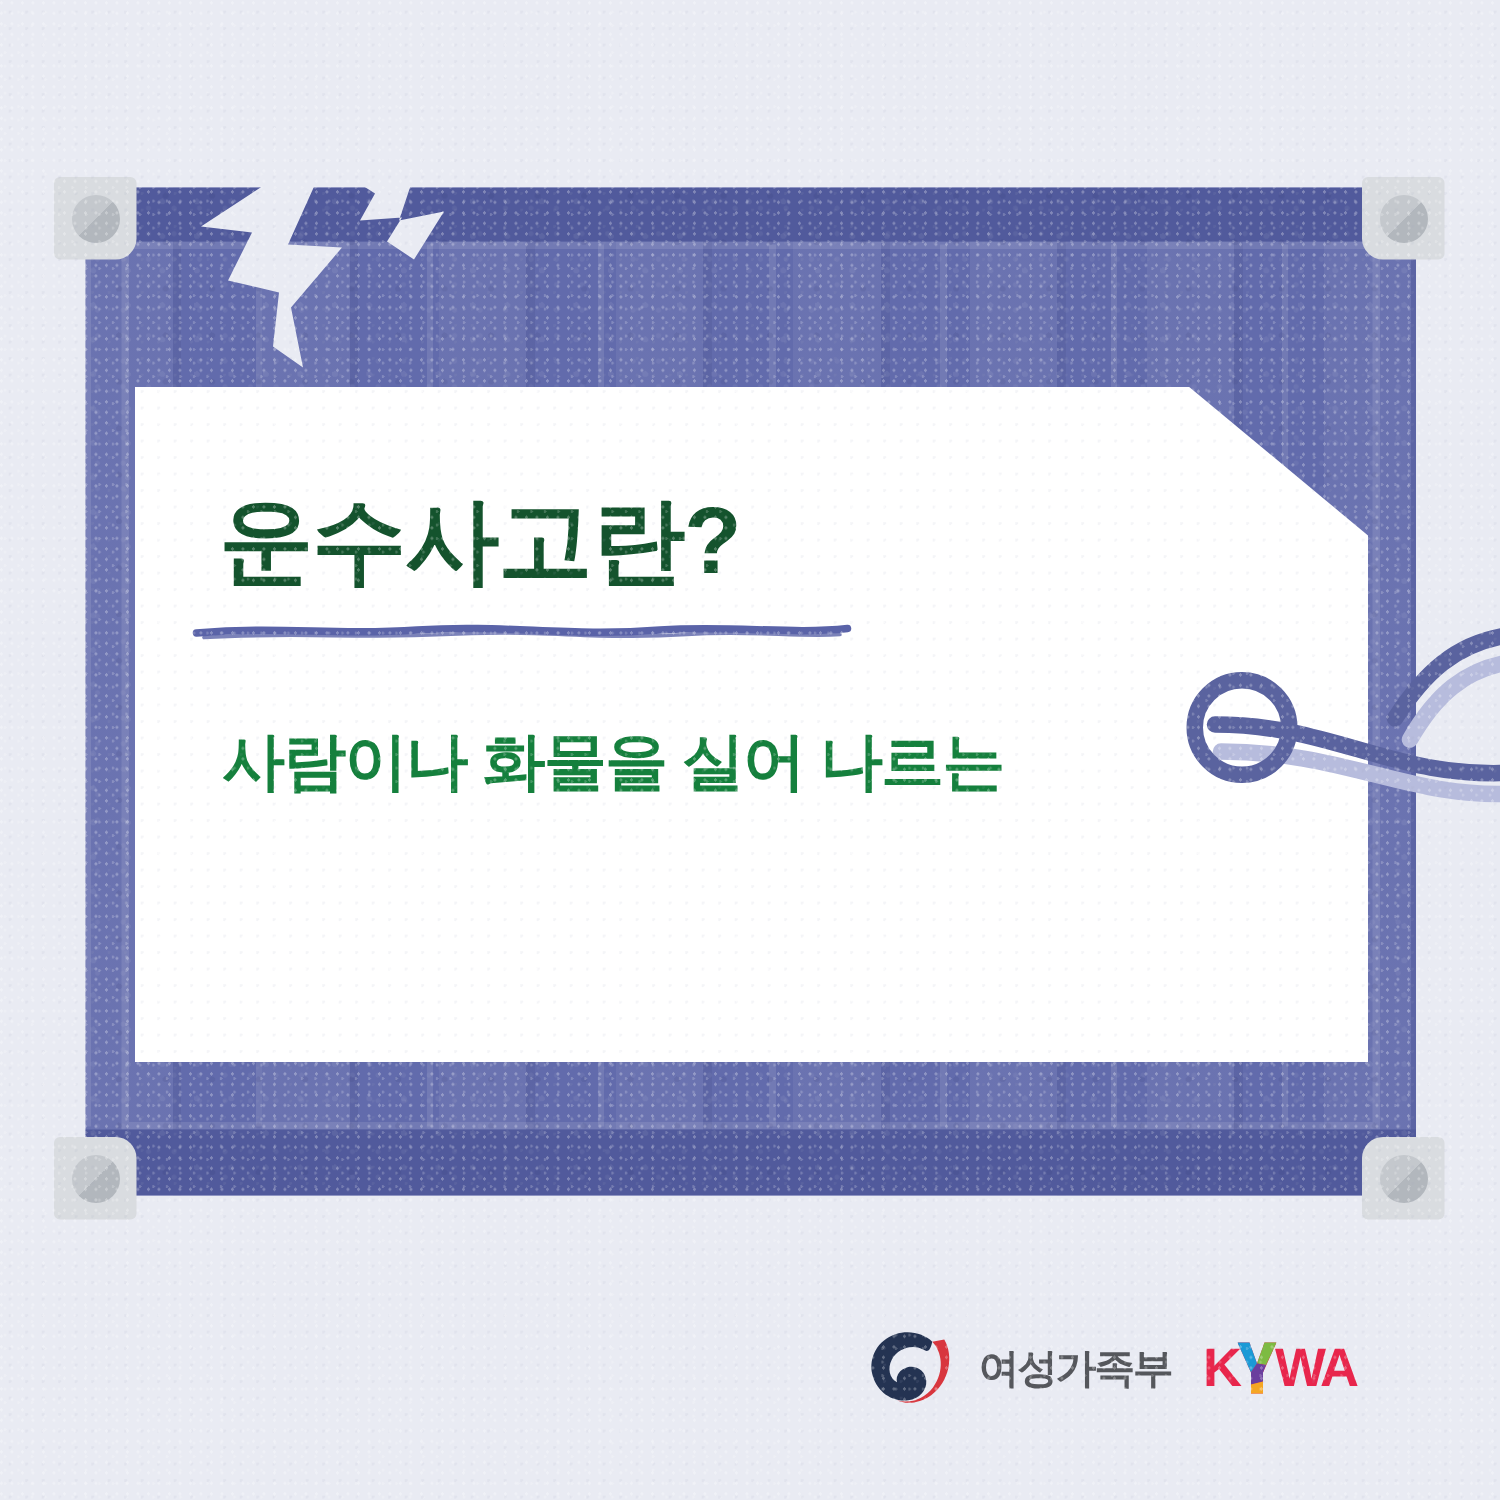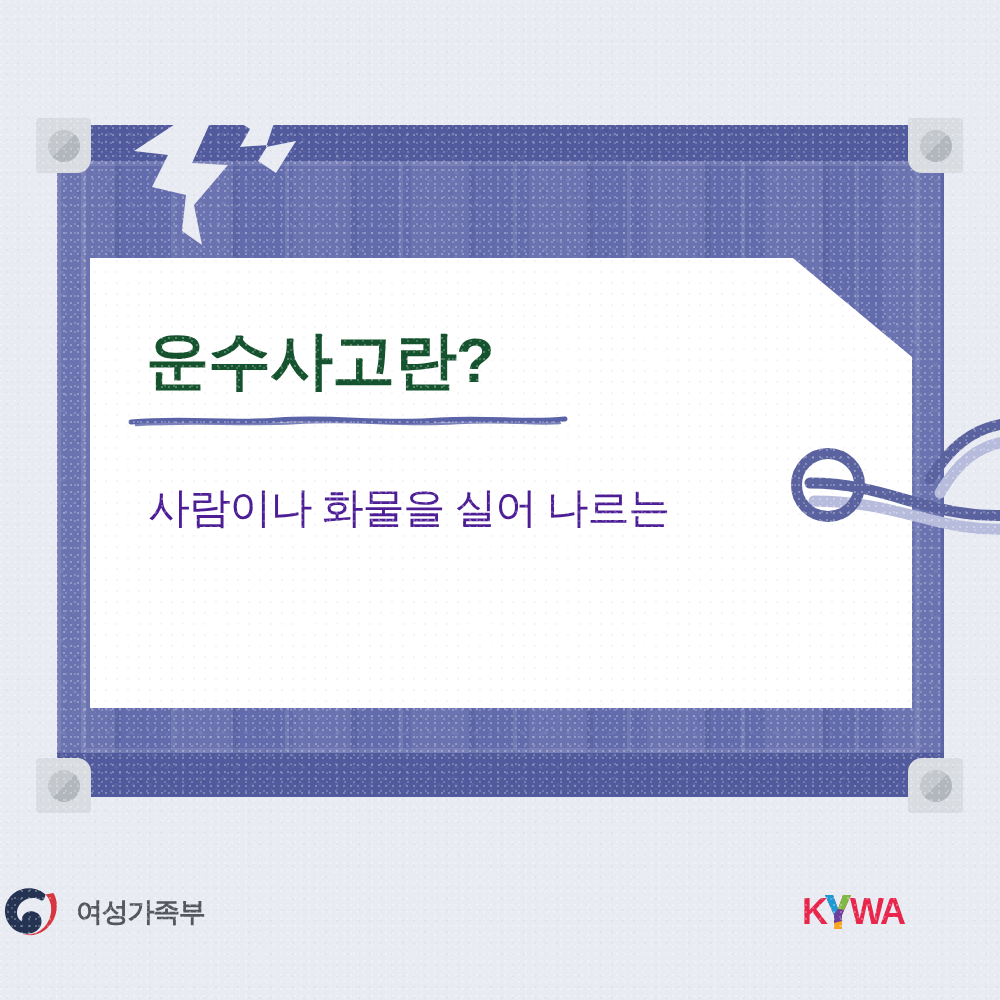--- a/index.html
+++ b/index.html
@@ -178,22 +178,22 @@
     height: 14px;
   }
   #bodytext {
     position: absolute;
     left: 148px;
     top: 478px;
     width: 640px;
   }
   #bodytext .line {
     font-size: 42px;
-    font-weight: 400;
-    color: #4c1d95;
+    font-weight: 700;
+    color: #15803d;
     letter-spacing: -1.2px;
     line-height: 1.44;
     white-space: nowrap;
   }
   #note {
     position: absolute;
     left: 148px;
     top: 613px;
     font-size: 35px;
     font-weight: 700;
@@ -204,22 +204,22 @@
 
   
   #footer {
     position: absolute;
     left: 0;
     top: 872px;
     width: 904px;
     height: 80px;
     display: flex;
     align-items: center;
-    justify-content: space-between;
-    gap: 50px;
+    justify-content: flex-end;
+    gap: 21px;
   }
   .logo-group {
     display: flex;
     align-items: center;
     gap: 14px;
   }
   .org-name {
     font-size: 27px;
     font-weight: 700;
     color: #55575c;

